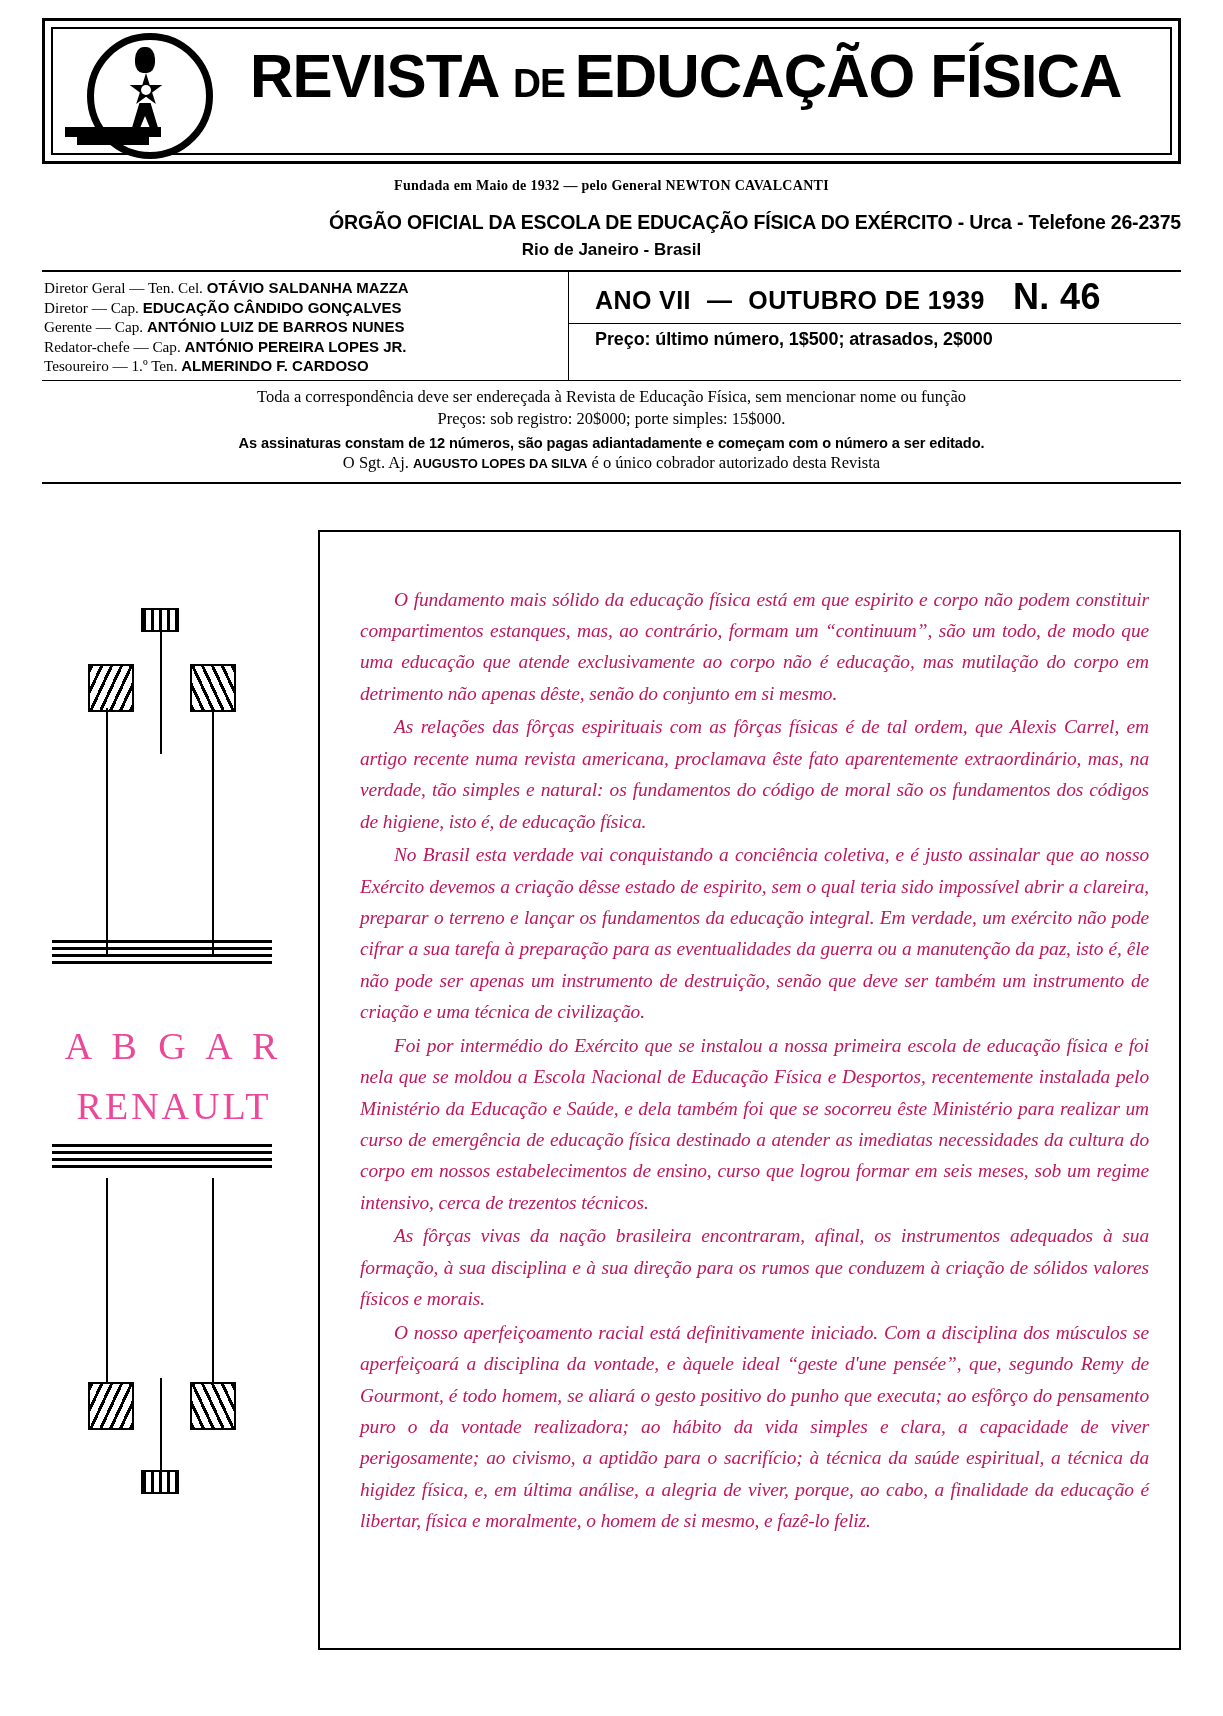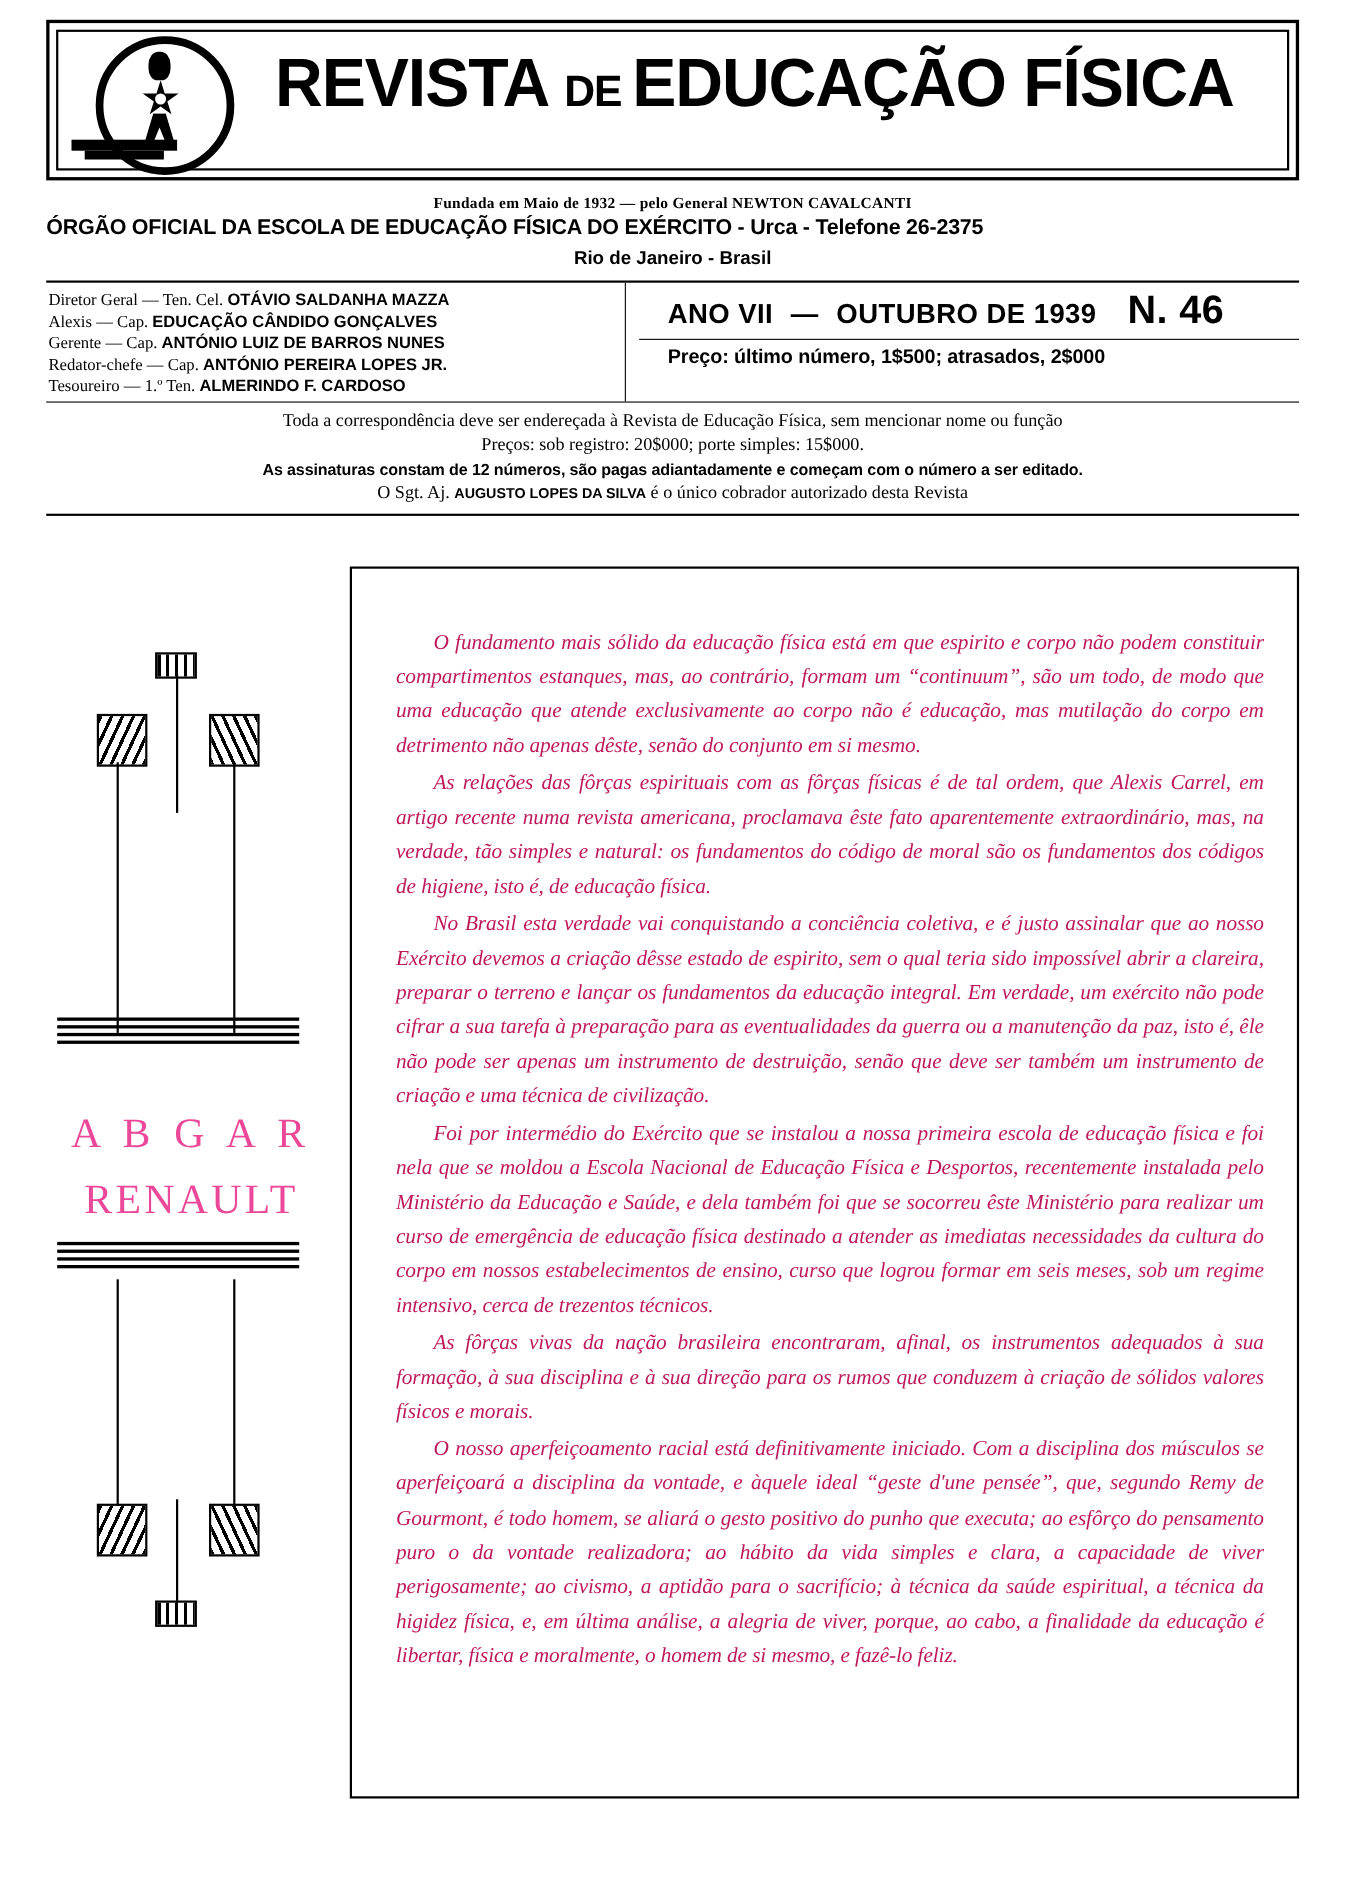--- a/index.html
+++ b/index.html
@@ -141,46 +141,45 @@
   
   .sub1 {
     text-align: center;
     font-family: "Liberation Serif", serif;
     font-size: 14px;
     font-weight: bold;
     margin-top: 14px;
     letter-spacing: 0.3px;
   }
   .sub2 {
-    text-align: left;
+    text-align: right;
     font-family: "Liberation Sans", sans-serif;
     font-size: 19.5px;
     font-weight: bold;
-    margin-top: 2px;
+    margin-top: 17px;
     letter-spacing: -0.2px;
   }
   .sub3 {
     text-align: center;
     font-family: "Liberation Sans", sans-serif;
     font-size: 17px;
     font-weight: bold;
     margin-top: 6px;
   }
 
   .rule-thick {
     border-top: 2.5px solid #000;
     margin-top: 10px;
   }
 
   
   .staff-block {
     display: flex;
     margin-top: 0;
     border-bottom: 1.5px solid #000;
-    gap: 12px;
   }
   .staff-left {
     width: 520px;
     padding: 6px 4px 4px 2px;
     border-right: 1.5px solid #000;
     font-family: "Liberation Serif", serif;
     font-size: 15.2px;
     line-height: 1.29;
   }
   .staff-left .role {
@@ -355,21 +354,21 @@
 
   <div class="sub1">Fundada em Maio de 1932 — pelo General NEWTON CAVALCANTI</div>
   <div class="sub2">ÓRGÃO OFICIAL DA ESCOLA DE EDUCAÇÃO FÍSICA DO EXÉRCITO - Urca - Telefone 26-2375</div>
   <div class="sub3">Rio de Janeiro - Brasil</div>
 
   <div class="rule-thick"></div>
 
   <div class="staff-block">
     <div class="staff-left">
       <div><span class="role">Diretor Geral — Ten. Cel. </span><span class="nm">OTÁVIO SALDANHA MAZZA</span></div>
-      <div><span class="role">Alexis — Cap. </span><span class="nm">EDUCAÇÃO CÂNDIDO GONÇALVES</span></div>
+      <div><span class="role">Diretor — Cap. </span><span class="nm">EDUCAÇÃO CÂNDIDO GONÇALVES</span></div>
       <div><span class="role">Gerente — Cap. </span><span class="nm">ANTÓNIO LUIZ DE BARROS NUNES</span></div>
       <div><span class="role">Redator-chefe — Cap. </span><span class="nm">ANTÓNIO PEREIRA LOPES JR.</span></div>
       <div><span class="role">Tesoureiro — 1.º Ten. </span><span class="nm">ALMERINDO F. CARDOSO</span></div>
     </div>
     <div class="staff-right">
       <div class="issue-line">
         <span>ANO VII</span>
         <span>—</span>
         <span>OUTUBRO DE 1939</span>
         <span class="num">N. 46</span>

